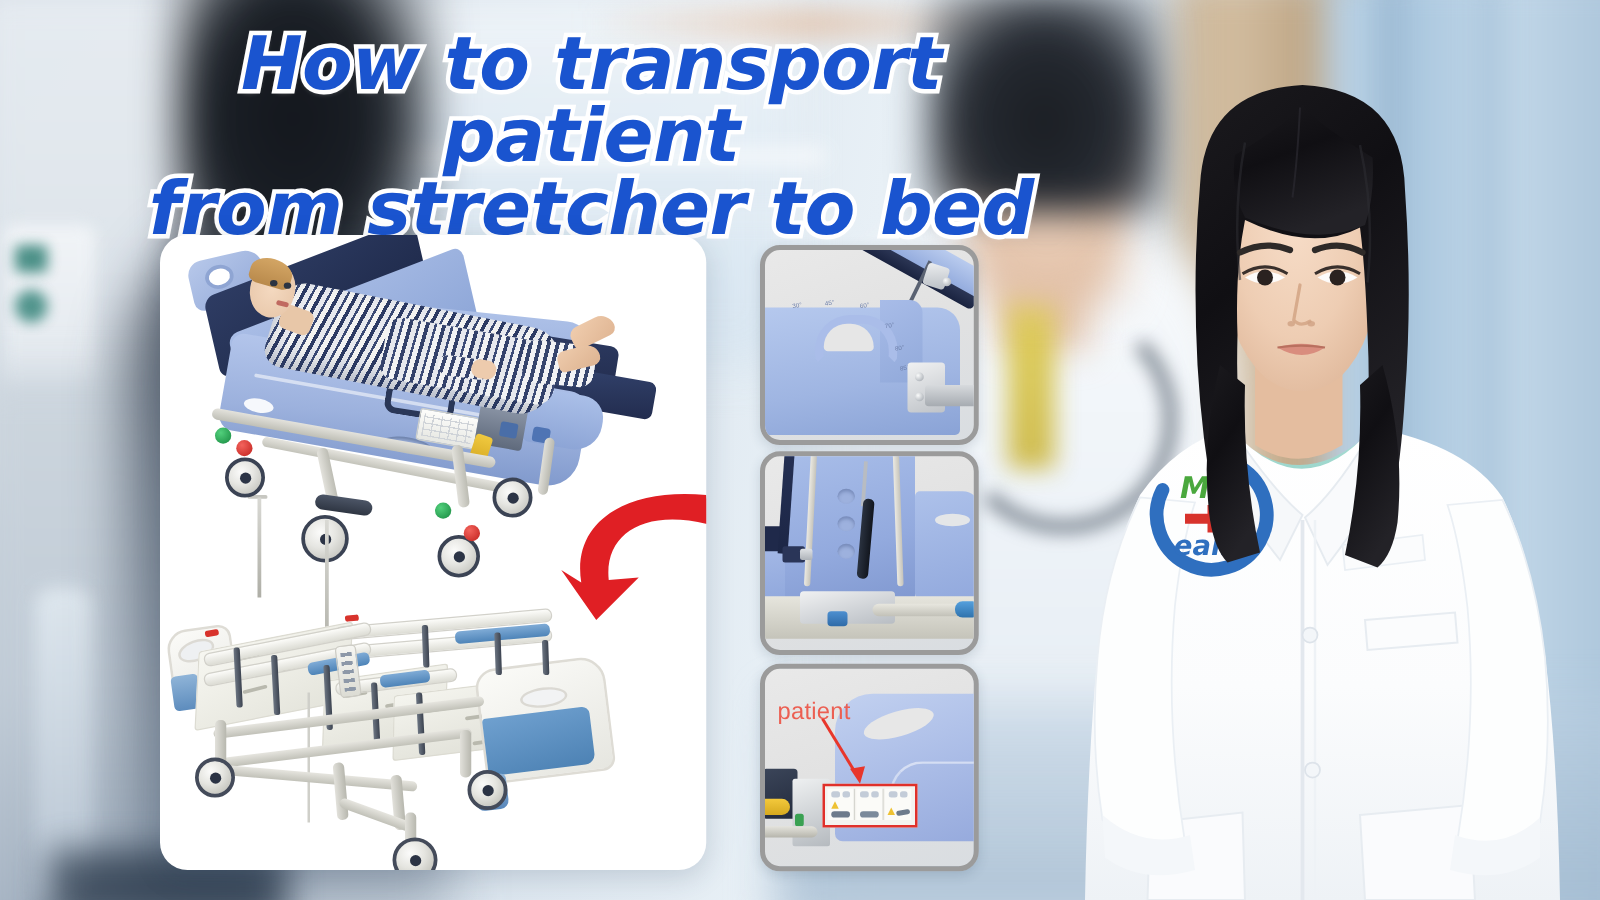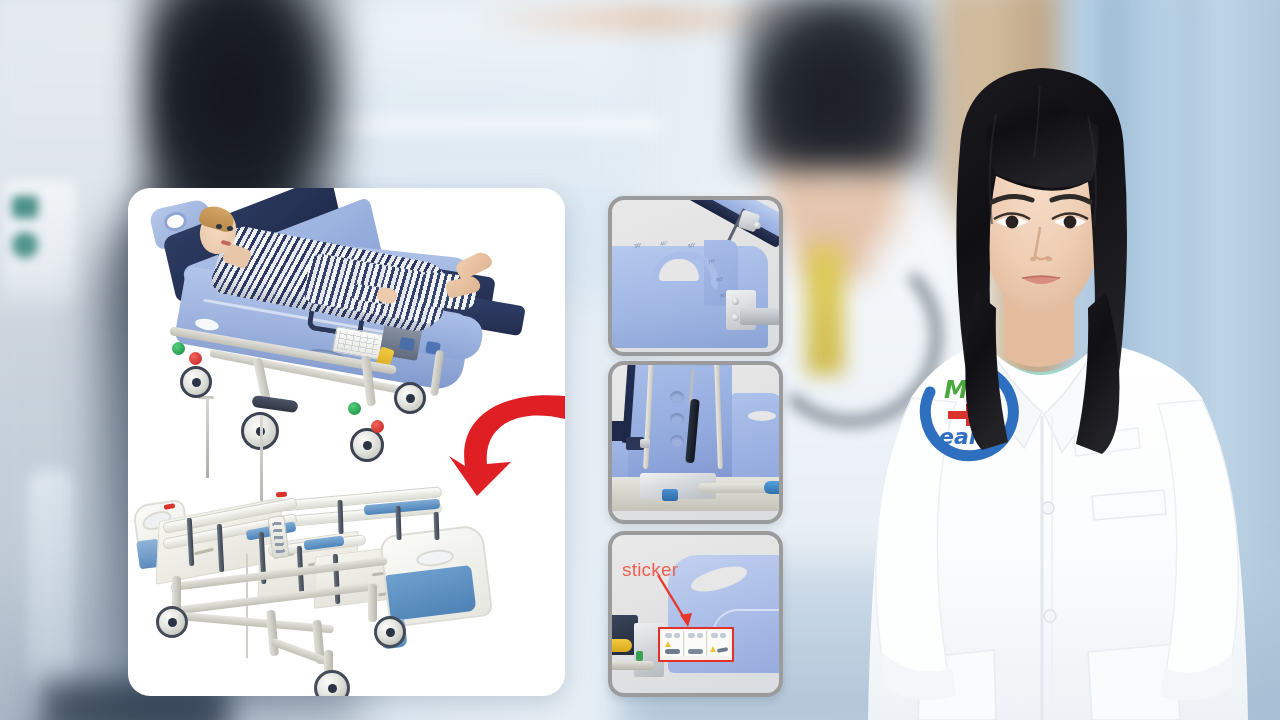--- a/index.html
+++ b/index.html
@@ -771,20 +771,22 @@
     <div class="bg-doc-steth"></div>
     <div class="bg-doc-face"></div>
     <div class="bg-doc-hair"></div>
     <div class="bg-person-l-body"></div>
     <div class="bg-person-l-coat"></div>
     <div class="bg-person-l-hair"></div>
     <div class="bg-darkbar"></div>
     <div class="bg-floor"></div>
   </div>
 
+  <div id="title">How to transport patient
+from stretcher to bed</div>
 
   <div id="main-card">
 
     <div class="stretcher">
       <div class="st-headrail"></div>
       <div class="st-headrail-hole"></div>
       <div class="st-mattress-back"></div>
       <div class="st-back-panel"></div>
       <div class="st-siderail-dark"></div>
       <div class="st-seat-panel"></div>
@@ -977,21 +979,21 @@
         <div class="t3-tri" style="left:2px; top:15px;"></div>
         <div class="t3-sticker-fig" style="left:9px; top:17px; width:11px; height:4px; background:#6d7b8c; border-radius:2px; transform:rotate(-10deg);"></div>
       </div>
     </div>
 
     <svg style="position:absolute; left:44px; top:38px; width:42px; height:60px;" viewBox="0 0 42 60">
       <line x1="2" y1="2" x2="30" y2="48" stroke="#e8362b" stroke-width="2.4"></line>
       <polygon points="32,54 24,42 36,40" fill="#e8362b"></polygon>
     </svg>
 
-    <div class="t3-label">sticker</div>
+    <div class="t3-label">patient</div>
   </div>
 
   <svg id="presenter" viewBox="0 0 444 664">
     <defs>
       <linearGradient id="coatG" x1="0" y1="0" x2="0" y2="1">
         <stop offset="0%" stop-color="#ffffff"></stop>
         <stop offset="55%" stop-color="#fbfcfd"></stop>
         <stop offset="100%" stop-color="#eef2f6"></stop>
       </linearGradient>
       <radialGradient id="faceG" cx="46%" cy="40%" r="66%">

